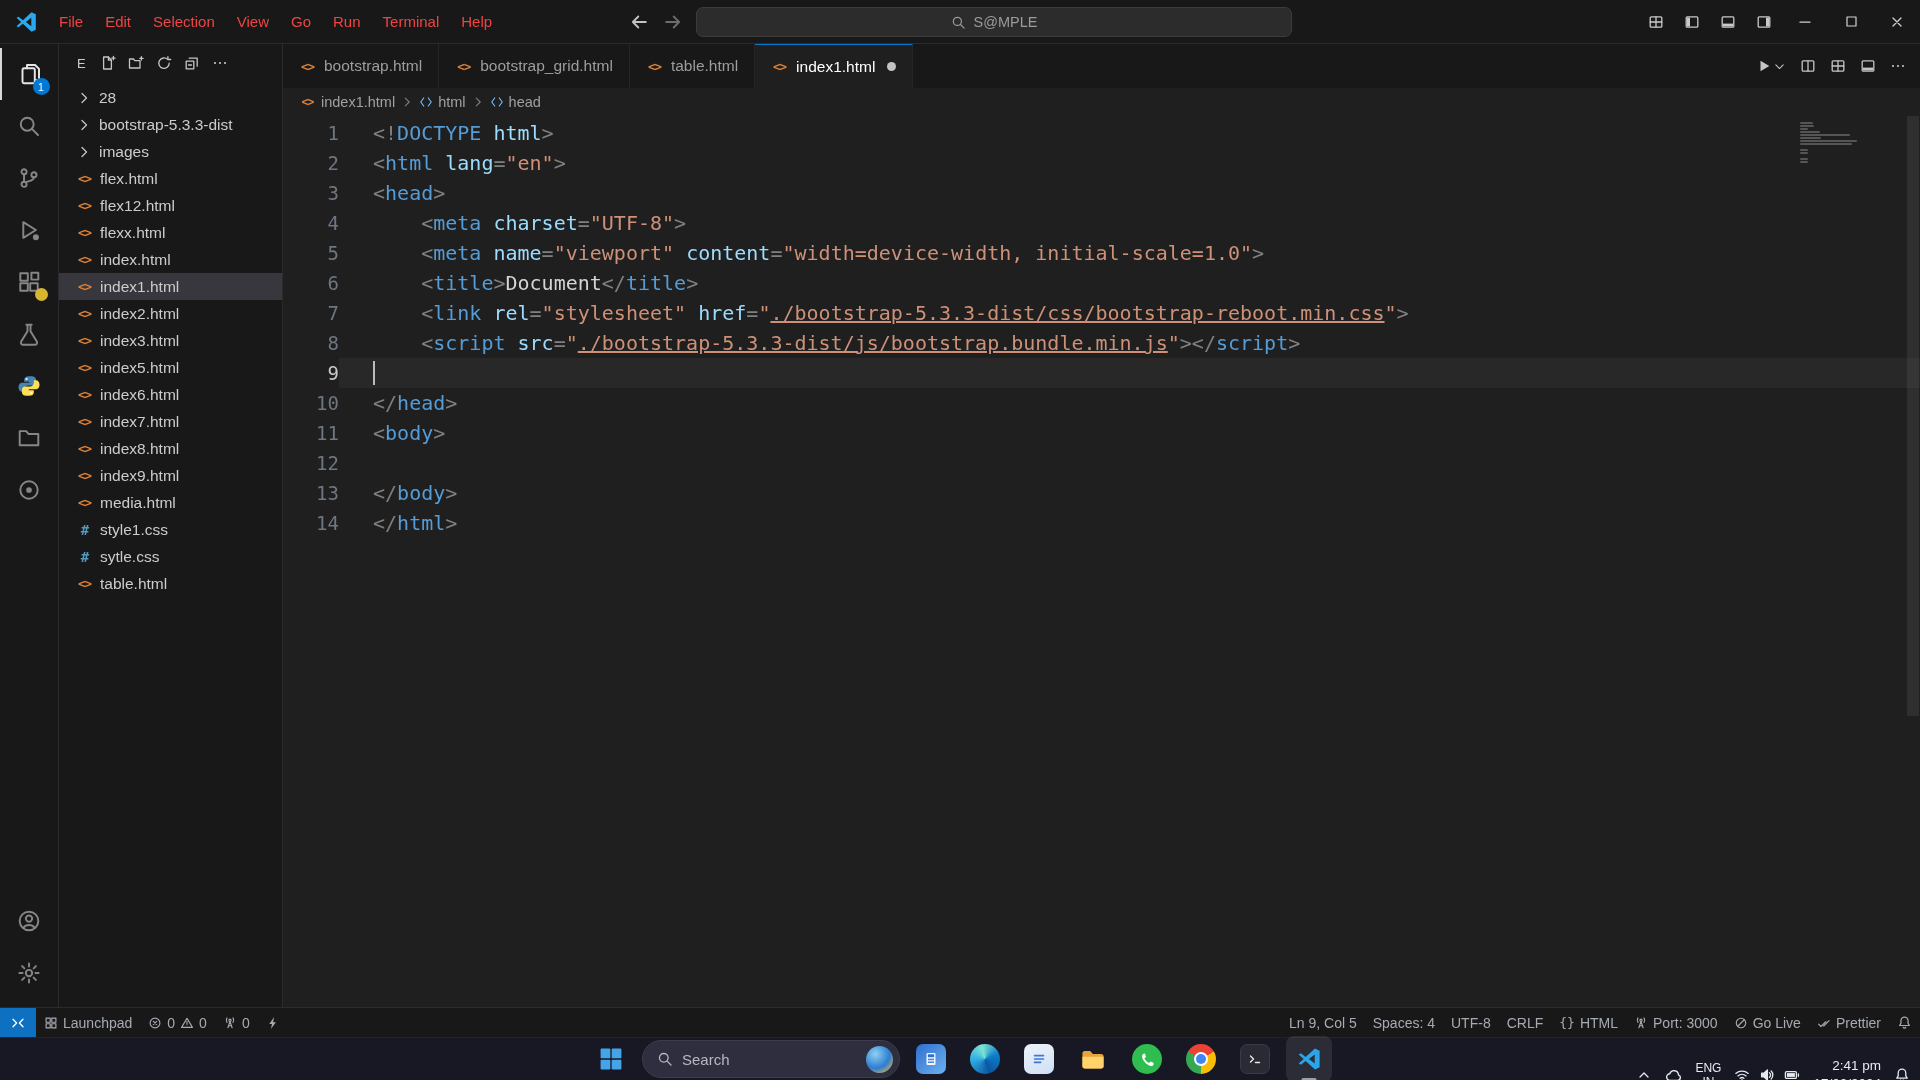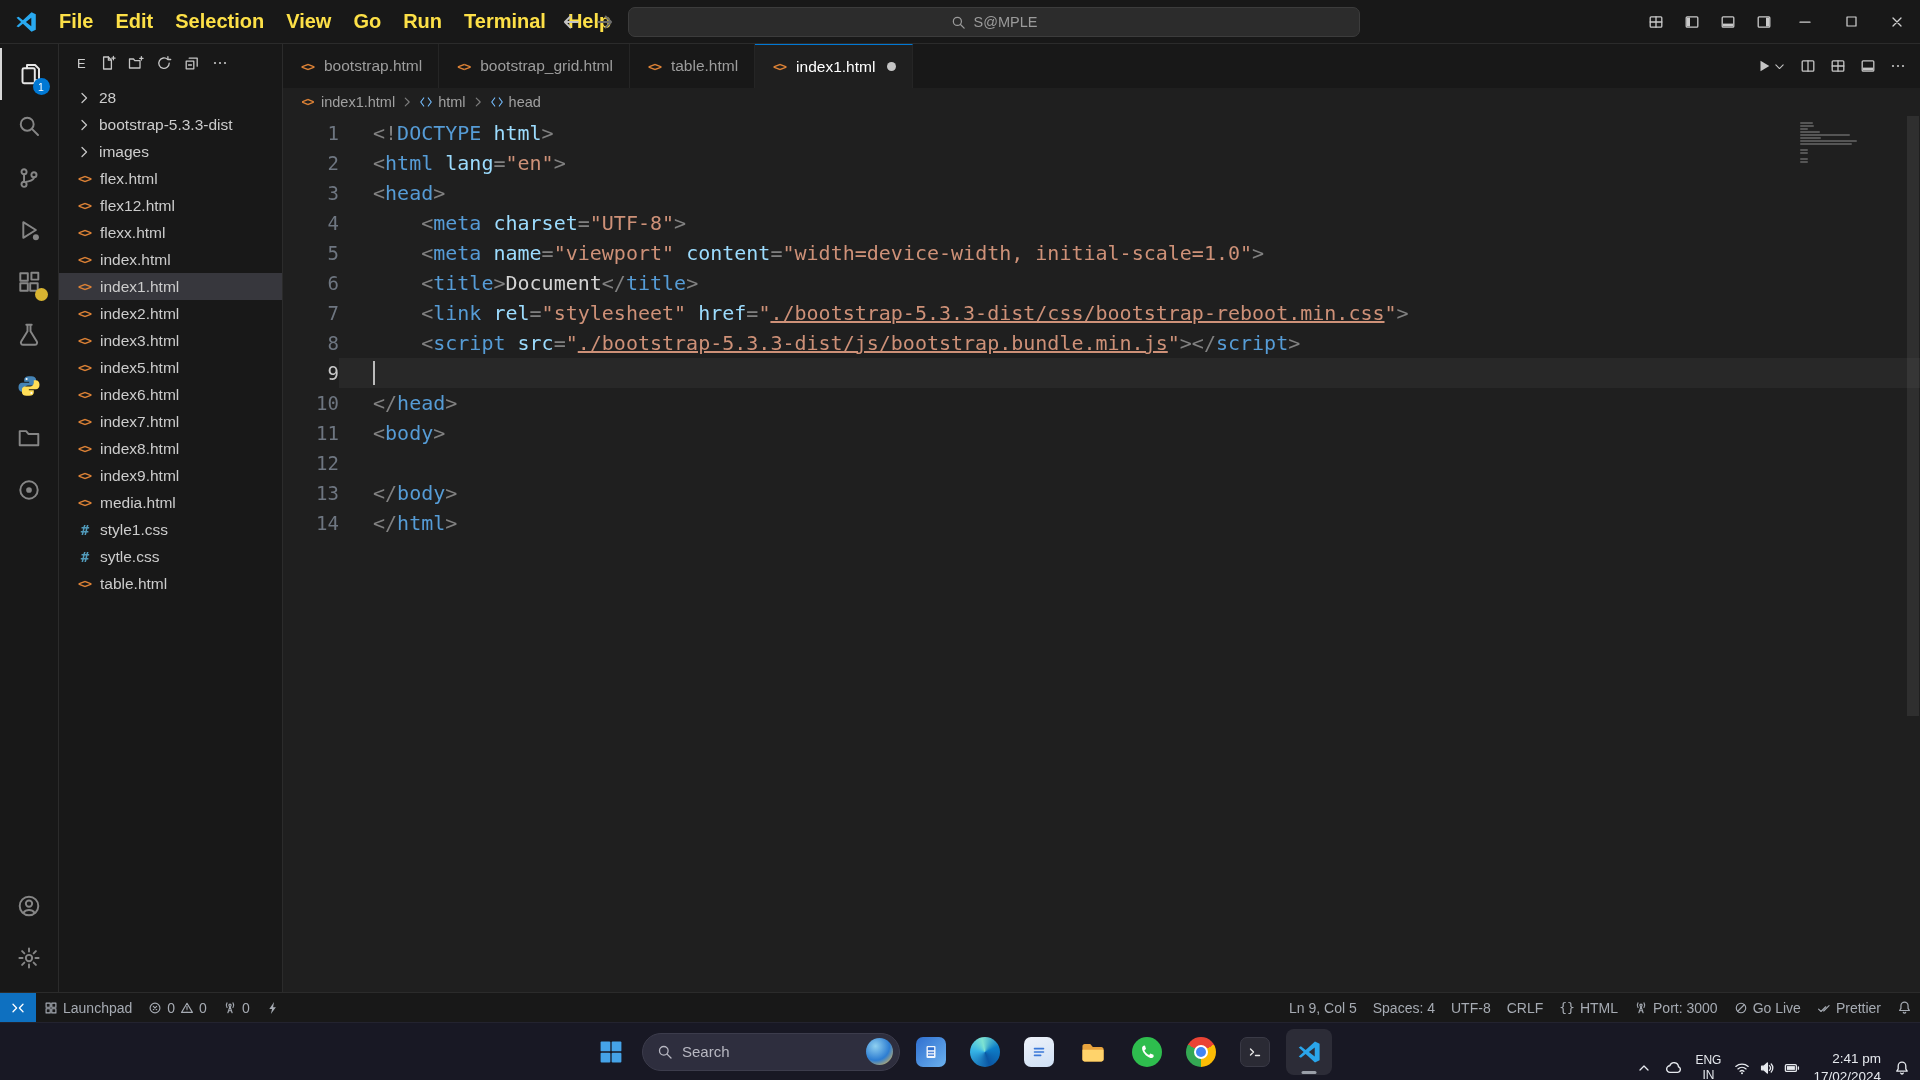--- a/index.html
+++ b/index.html
@@ -10,25 +10,25 @@
   
   span[data-icon]{display:inline-flex;align-items:center;justify-content:center;flex:none;}
   span[data-icon] svg{width:100%;height:100%;}
   .i13{width:13px;height:13px}.i14{width:14px;height:14px}.i15{width:15px;height:15px}
   .i16{width:16px;height:16px}.i17{width:17px;height:17px}.i18{width:18px;height:18px}.i24{width:24px;height:24px}.i26{width:26px;height:26px}
 
   
   .titlebar{height:44px;background:#181818;border-bottom:1px solid #2b2b2b;display:flex;align-items:center;position:relative;flex:none;}
   .vslogo{width:24px;height:24px;margin:0 10px 0 14px;}
   .menus{display:flex;height:100%;}
-  .menu-item{padding:0 11px;font-size:20px;color:#fde047;line-height:43px;font-weight:bold;}
+  .menu-item{padding:0 11px;font-size:15px;color:#ef4444;line-height:43px;}
   .nav-center{position:absolute;left:50%;top:0;transform:translateX(-50%);height:44px;display:flex;align-items:center;gap:12px;}
   .nav-arrow{width:22px;height:22px;color:#c3c3c3;}
   .nav-arrow.dim{color:#6d6d6d;}
-  .cmd-center{width:732px;height:30px;background:#2c2c2c;border:1px solid #3c3c3c;border-radius:7px;display:flex;align-items:center;justify-content:center;gap:8px;color:#9b9b9b;font-size:14.5px;}
+  .cmd-center{width:596px;height:30px;background:#2c2c2c;border:1px solid #3c3c3c;border-radius:7px;display:flex;align-items:center;justify-content:center;gap:8px;color:#9b9b9b;font-size:14.5px;}
   .tb-right{margin-left:auto;display:flex;align-items:center;height:100%;}
   .tb-ic{width:36px;height:30px;display:flex;align-items:center;justify-content:center;color:#c9c9c9;}
   .win-btn{width:46px;height:44px;display:flex;align-items:center;justify-content:center;color:#d0d0d0;}
 
   
   .main{flex:1;display:flex;min-height:0;}
   .activitybar{width:59px;background:#181818;border-right:1px solid #2b2b2b;display:flex;flex-direction:column;align-items:center;padding-top:4px;flex:none;}
   .act-item{width:59px;height:52px;display:flex;align-items:center;justify-content:center;color:#868686;position:relative;}
   .act-item.active{color:#e7e7e7;border-left:2px solid #d7d7d7;}
   .act-badge{position:absolute;right:9px;bottom:5px;background:#0078d4;color:#fff;border-radius:50%;min-width:17px;height:17px;font-size:10.5px;display:flex;align-items:center;justify-content:center;padding:0 2px;}
@@ -77,21 +77,21 @@
   .scroll-thumb{position:absolute;top:0;right:1px;width:12px;height:600px;background:rgba(121,121,121,0.18);}
 
   
   .statusbar{height:30px;background:#181818;border-top:1px solid #2b2b2b;display:flex;align-items:center;font-size:14px;color:#a6abb3;flex:none;}
   .sb-item{display:flex;align-items:center;gap:5px;padding:0 8px;height:100%;white-space:nowrap;}
   .remote-tile{width:36px;height:100%;background:#0e70c0;color:#ffffff;display:flex;align-items:center;justify-content:center;}
   .sb-rightside{margin-left:auto;display:flex;align-items:center;height:100%;}
   .braces{font-family:"DejaVu Sans Mono",monospace;font-size:13px;color:#a6abb3;}
 
   
-  .taskbar{height:58px;background:#181824;border-top:1px solid rgba(255,255,255,0.05);position:relative;display:flex;align-items:center;flex:none;}
+  .taskbar{height:43px;background:#181824;border-top:1px solid rgba(255,255,255,0.05);position:relative;display:flex;align-items:center;flex:none;}
   .tk-center{position:absolute;left:50%;top:0;transform:translateX(-50%);height:100%;display:flex;align-items:center;gap:8px;}
   .task-icon{width:46px;height:46px;border-radius:8px;display:flex;align-items:center;justify-content:center;position:relative;}
   .task-icon.active{background:rgba(255,255,255,0.09);}
   .task-icon.active::after{content:"";position:absolute;bottom:1px;left:50%;transform:translateX(-50%);width:15px;height:3px;border-radius:2px;background:#9a9fa8;}
   .task-art{width:30px;height:30px;border-radius:7px;display:flex;align-items:center;justify-content:center;position:relative;}
   .search-pill{height:38px;width:258px;background:#2e2e3e;border:1px solid #3c3c4c;border-radius:19px;display:flex;align-items:center;padding:0 6px 0 14px;gap:9px;color:#b8b8c2;font-size:15px;}
   .bing-circle{margin-left:auto;width:27px;height:27px;border-radius:50%;background:radial-gradient(circle at 35% 30%,#8fd0f0,#2d7dd2 55%,#e8b94d 92%);}
   .calc{background:linear-gradient(135deg,#2f6fd0,#6cb2ee);}
   .edge{border-radius:50%;background:conic-gradient(from 160deg,#0b57a4,#35b3e6 32%,#7ee3d2 52%,#0e7fc9 74%,#0b57a4);}
   .note{background:linear-gradient(160deg,#eef2fa,#cfe0f5);}

